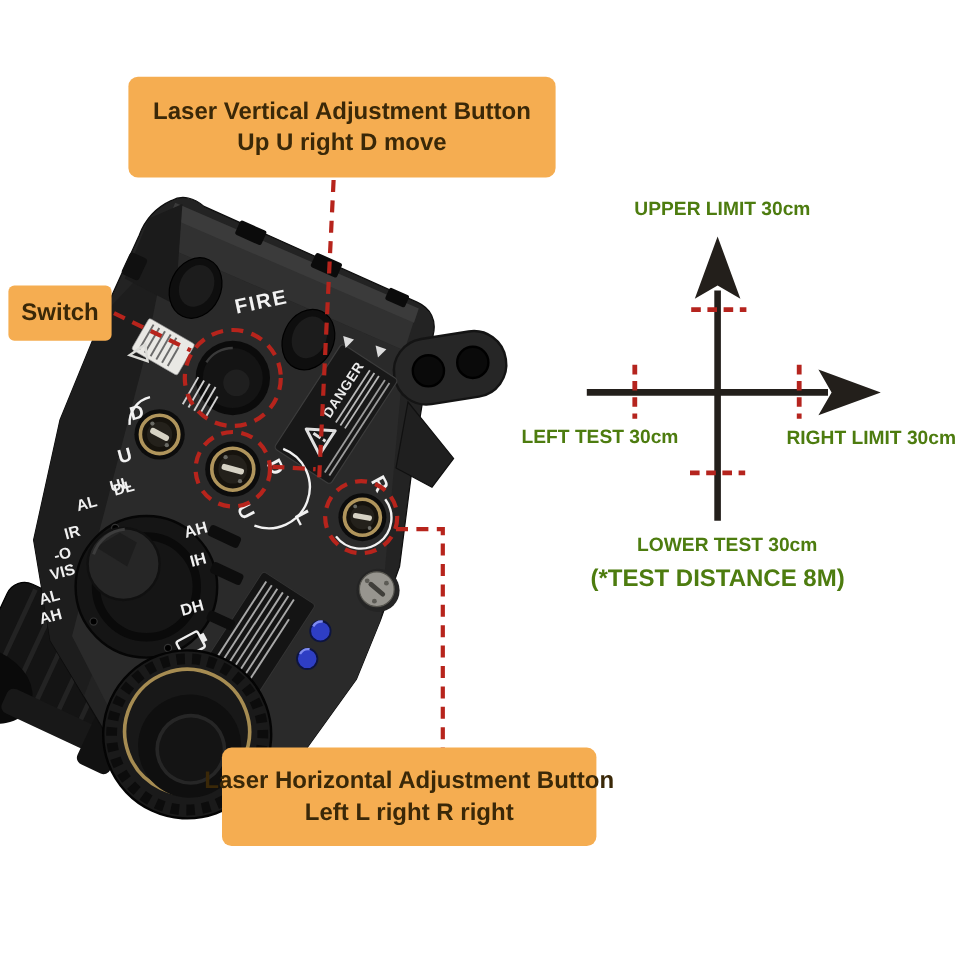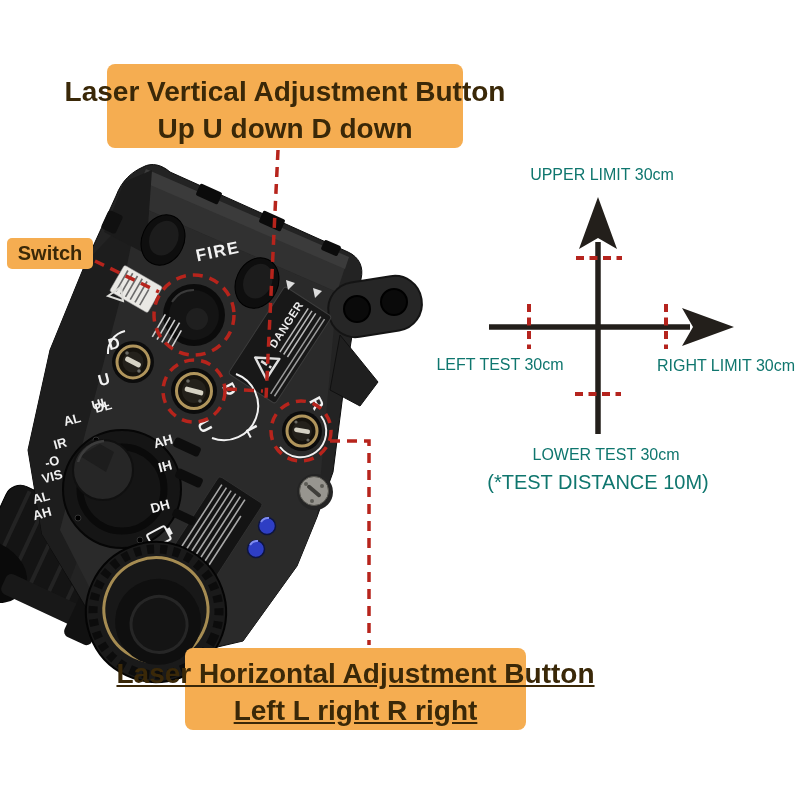--- a/index.html
+++ b/index.html
@@ -6,24 +6,24 @@
   #stage{
     position:relative;width:800px;height:800px;background:#ffffff;overflow:hidden;
     font-family:"Liberation Sans",sans-serif;
   }
   #scene{position:absolute;left:0;top:0;}
   .callout{
     position:absolute;display:flex;flex-direction:column;align-items:center;justify-content:center;
     background:#f5ad51;border-radius:8px;font-weight:bold;color:#3a2808;text-align:center;
     line-height:1.32;white-space:nowrap;
   }
-  .callout.big{font-size:28px;justify-content:flex-end;}
+  .callout.big{font-size:20px;}
   .callout.small{font-size:20px;border-radius:5px;}
   .diag-label{
-    position:absolute;font-weight:normal;color:#0f766e;text-align:center;white-space:nowrap;
+    position:absolute;font-weight:bold;color:#4d7c0f;text-align:center;white-space:nowrap;
     font-size:16px;letter-spacing:0px;
   }
   .diag-label.note{font-size:20px;}
   svg text{font-family:"Liberation Sans",sans-serif;}
 </style>
 </head>
 <body>
 
 <div id="stage">
 
@@ -239,31 +239,31 @@
     <line x1="95" y1="261" x2="159" y2="292"></line>
     <circle cx="194" cy="315" r="40"></circle>
     <circle cx="194" cy="391" r="31"></circle>
     <circle cx="301" cy="431" r="30"></circle>
     <path d="M330,441 L369,441 L369,645"></path>
   </g>
 </svg>
 
 <div class="callout big" style="left:107px;top:64px;width:356px;height:84px;">
   <span>Laser Vertical Adjustment Button</span>
-  <span>Up U down D down</span>
-</div>
-
-<div class="callout small" style="left:7px;top:238px;width:86px;height:31px;">
+  <span>Up U right D move</span>
+</div>
+
+<div class="callout small" style="left:7px;top:238px;width:86px;height:46px;">
   <span>Switch</span>
 </div>
 
-<div class="callout big" style="left:185px;top:648px;width:341px;height:82px;text-decoration:underline;">
+<div class="callout big" style="left:185px;top:623px;width:312px;height:82px;">
   <span>Laser Horizontal Adjustment Button</span>
   <span>Left L right R right</span>
 </div>
 
 <div class="diag-label" style="left:484px;top:166px;width:236px;">UPPER LIMIT 30cm</div>
 <div class="diag-label" style="left:420px;top:356px;width:160px;">LEFT TEST 30cm</div>
 <div class="diag-label" style="left:646px;top:357px;width:160px;">RIGHT LIMIT 30cm</div>
 <div class="diag-label" style="left:526px;top:446px;width:160px;">LOWER TEST 30cm</div>
-<div class="diag-label note" style="left:480px;top:471px;width:236px;">(*TEST DISTANCE 10M)</div>
+<div class="diag-label note" style="left:480px;top:471px;width:236px;">(*TEST DISTANCE 8M)</div>
 
 </div>
 
 </body></html>

